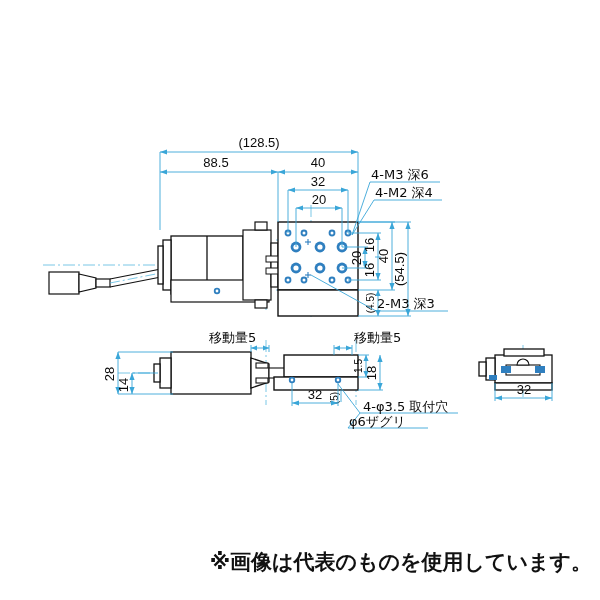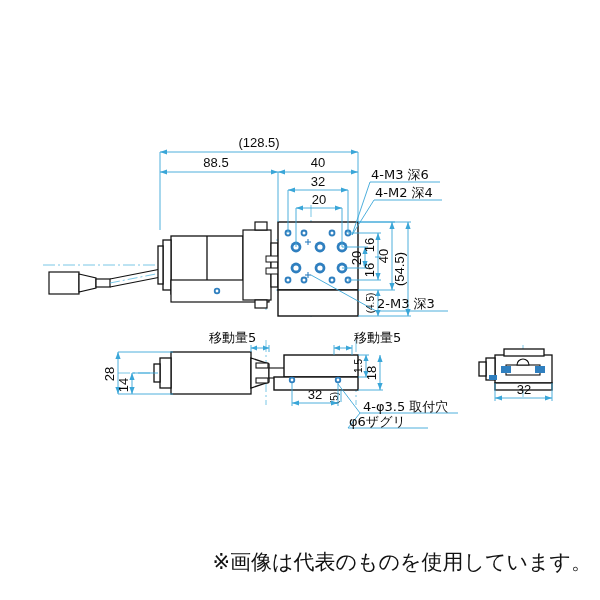--- a/index.html
+++ b/index.html
@@ -11,21 +11,21 @@
     position:relative;
   }
   #stage{position:absolute;left:8px;top:0;width:600px;height:600px;}
   svg{display:block;}
   .caption{
     position:absolute;
     left:0; top:548px; width:592px;
     text-align:right;
     font-family:"DejaVu Sans","Liberation Sans",sans-serif;
     font-size:21px;
-    font-weight:400;
+    font-weight:700;
     color:#111111;
     letter-spacing:0px;
     white-space:nowrap;
   }
   
   text{ font-family:"Liberation Sans","DejaVu Sans",sans-serif; fill:#0a0a0a; }
   .dim{ font-size:13px; }
   .dimsm{ font-size:10px; }
   .note{ font-size:13px; font-family:"DejaVu Sans","Liberation Sans",sans-serif; }
 </style>

